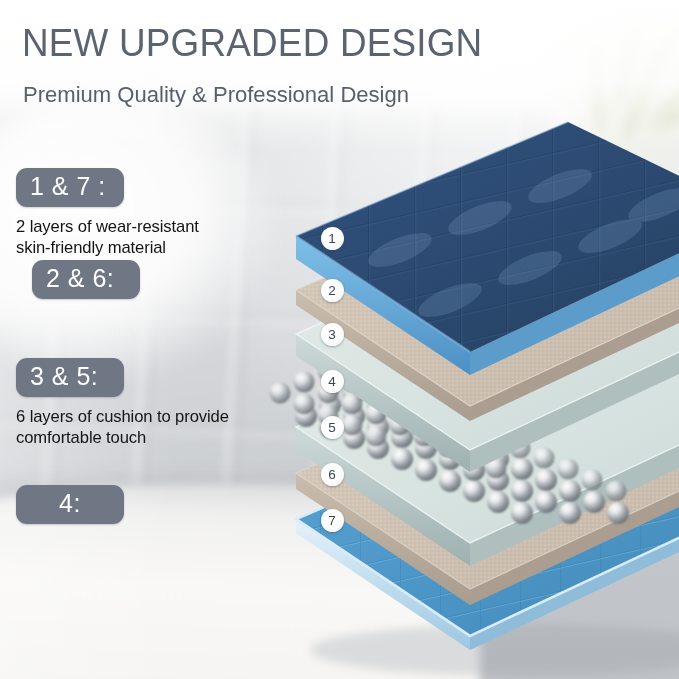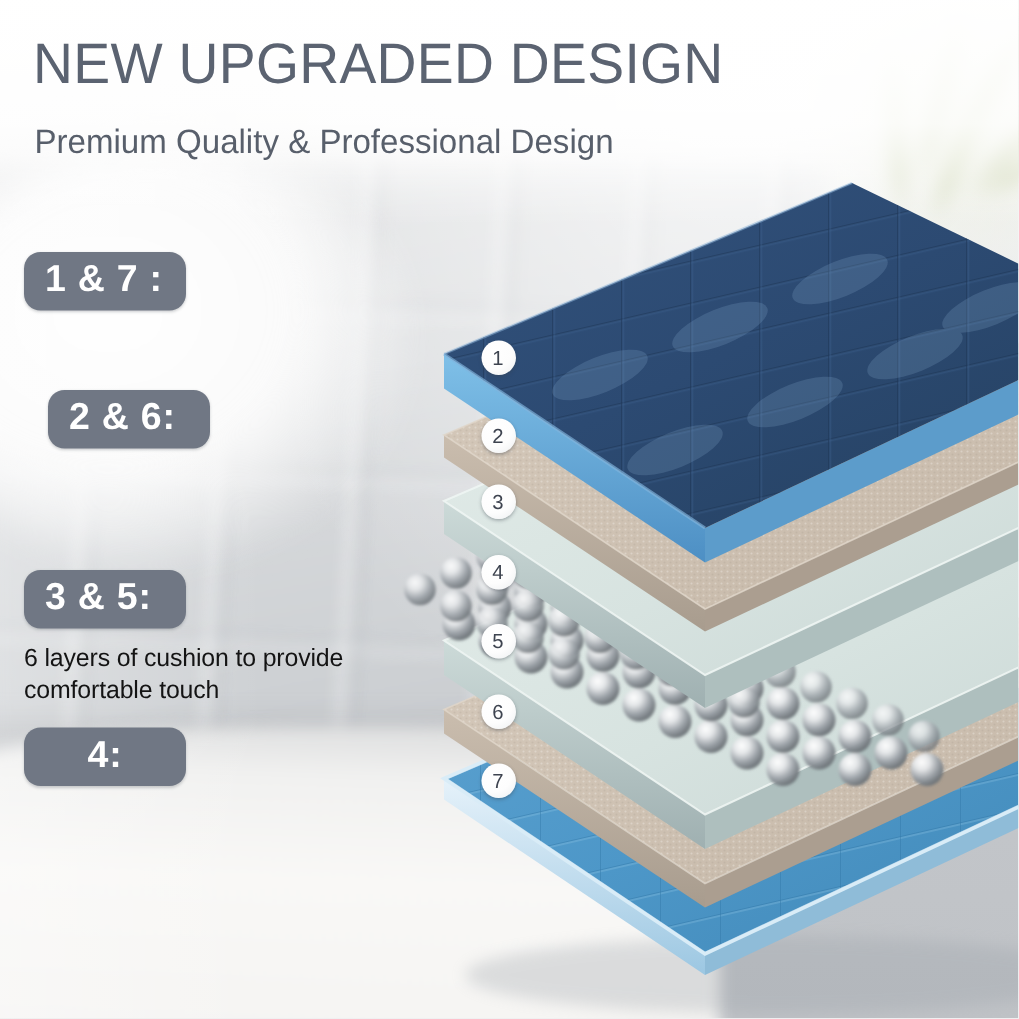--- a/index.html
+++ b/index.html
@@ -137,21 +137,21 @@
   .feature { position: absolute; left: 16px; width: 262px; }
   .pill {
     display: inline-block;
     min-width: 108px;
     box-sizing: border-box;
     padding: 5px 14px 7px;
     border-radius: 11px;
     background: #707784;
     color: #ffffff;
     font-size: 25px;
-    font-weight: bold;
+    font-weight: normal;
     line-height: 1.06;
     letter-spacing: .5px;
     box-shadow: 0 1px 2px rgba(90,95,104,.30);
   }
   .pill.center { text-align: center; }
   .feature-text {
     margin-top: 9px;
     font-size: 16.6px;
     line-height: 1.28;
     color: #141414;
@@ -446,27 +446,29 @@
     <div class="badge" style="left:332px; top:427px;">5</div>
     <div class="badge" style="left:332px; top:474px;">6</div>
     <div class="badge" style="left:332px; top:520px;">7</div>
   </div>
 
   <div class="headline">NEW UPGRADED DESIGN</div>
   <div class="subhead">Premium Quality &amp; Professional Design</div>
 
   <div class="feature" style="top:168px;">
     <div class="pill">1 &amp; 7 :</div>
+    <div class="feature-text">2 layers of wear-resistant
+skin-friendly material</div>
   </div>
 
   <div class="feature" style="top:260px;margin-left:16px;">
     <div class="pill">2 &amp; 6:</div>
   </div>
 
-  <div class="feature" style="top:380px;">
+  <div class="feature" style="top:358px;">
     <div class="pill">3 &amp; 5:</div>
     <div class="feature-text">6 layers of cushion to provide
 comfortable touch</div>
   </div>
 
   <div class="feature" style="top:485px;">
     <div class="pill center">4:</div>
   </div>
 
 </div>

